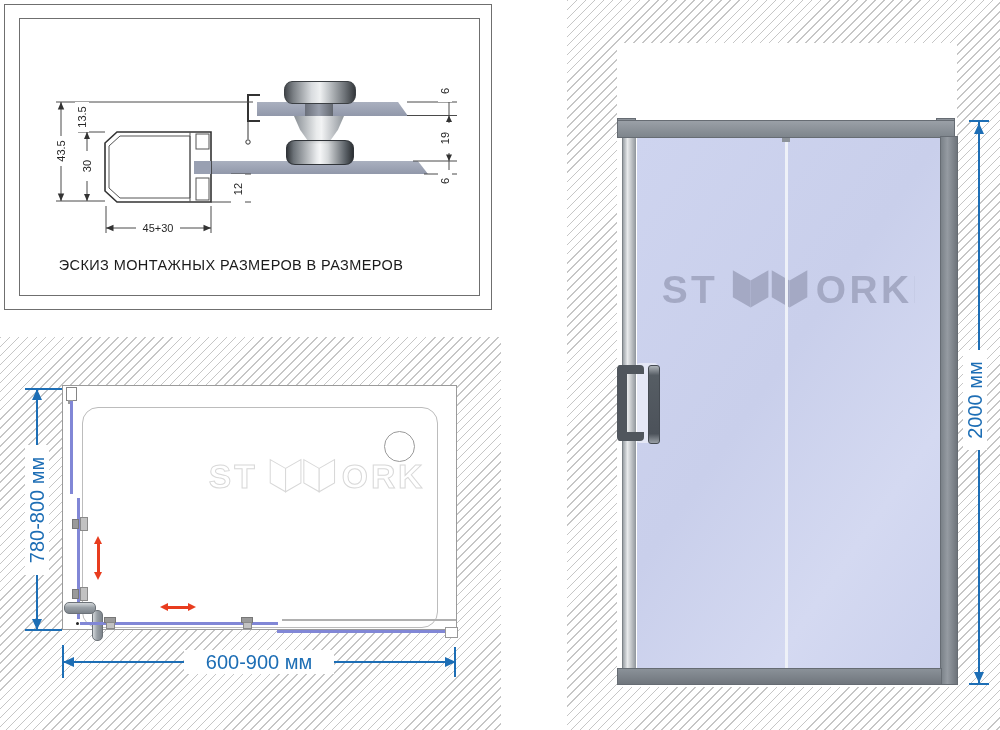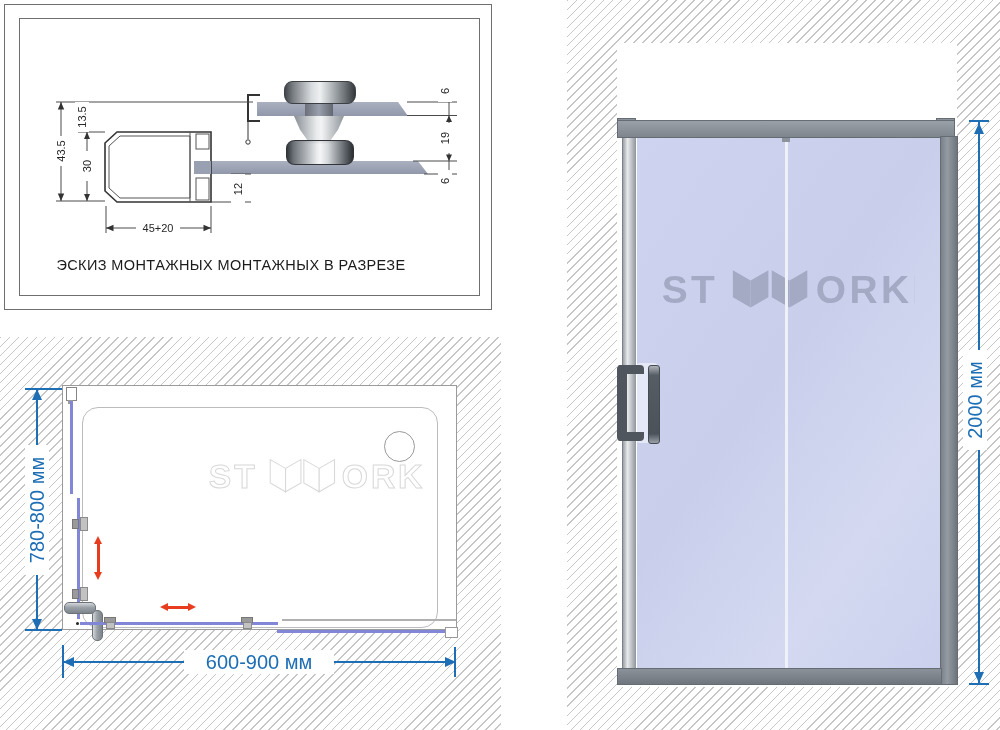--- a/index.html
+++ b/index.html
@@ -131,26 +131,26 @@
 
     <div class="abs washer"></div>
     <div class="abs shaft"></div>
     <div class="abs knob"></div>
     <div class="abs bell"></div>
     <div class="abs pulley"></div>
 
     <div class="abs slab vlab" style="left:41px;top:139px;width:30px;">43.5</div>
     <div class="abs slab vlab" style="left:62px;top:105px;width:30px;">13.5</div>
     <div class="abs slab vlab" style="left:67px;top:154px;width:30px;">30</div>
-    <div class="abs slab" style="left:131px;top:216px;width:44px;">45+20</div>
+    <div class="abs slab" style="left:131px;top:216px;width:44px;">45+30</div>
     <div class="abs slab vlab" style="left:218px;top:177px;width:30px;">12</div>
     <div class="abs slab vlab" style="left:429px;top:79px;width:22px;">6</div>
     <div class="abs slab vlab" style="left:425px;top:126px;width:30px;">19</div>
     <div class="abs slab vlab" style="left:429px;top:169px;width:22px;">6</div>
-    <div class="abs" id="sketch-title">ЭСКИЗ МОНТАЖНЫХ МОНТАЖНЫХ В РАЗРЕЗЕ</div>
+    <div class="abs" id="sketch-title">ЭСКИЗ МОНТАЖНЫХ РАЗМЕРОВ В РАЗМЕРОВ</div>
   </section>
 
   <section class="abs hatch" id="left-hatch">
     <div class="abs" id="plan-tray">
       <div class="abs" style="left:19px;top:21px;width:354px;height:219px;border:1px solid #bcbcbc;border-radius:16px;"></div>
       <div class="abs" style="left:321px;top:45px;width:29px;height:29px;border:1px solid #9a9a9a;border-radius:50%;"></div>
 
       <svg class="abs" style="left:144px;top:70px;" width="220" height="38" viewBox="0 0 300 52">
         <g font-family="Liberation Sans,sans-serif" font-size="46" font-weight="bold" letter-spacing="4" fill="#ffffff" stroke="#d8d8d8" stroke-width="1.4">
           <text x="2" y="44">ST</text>

